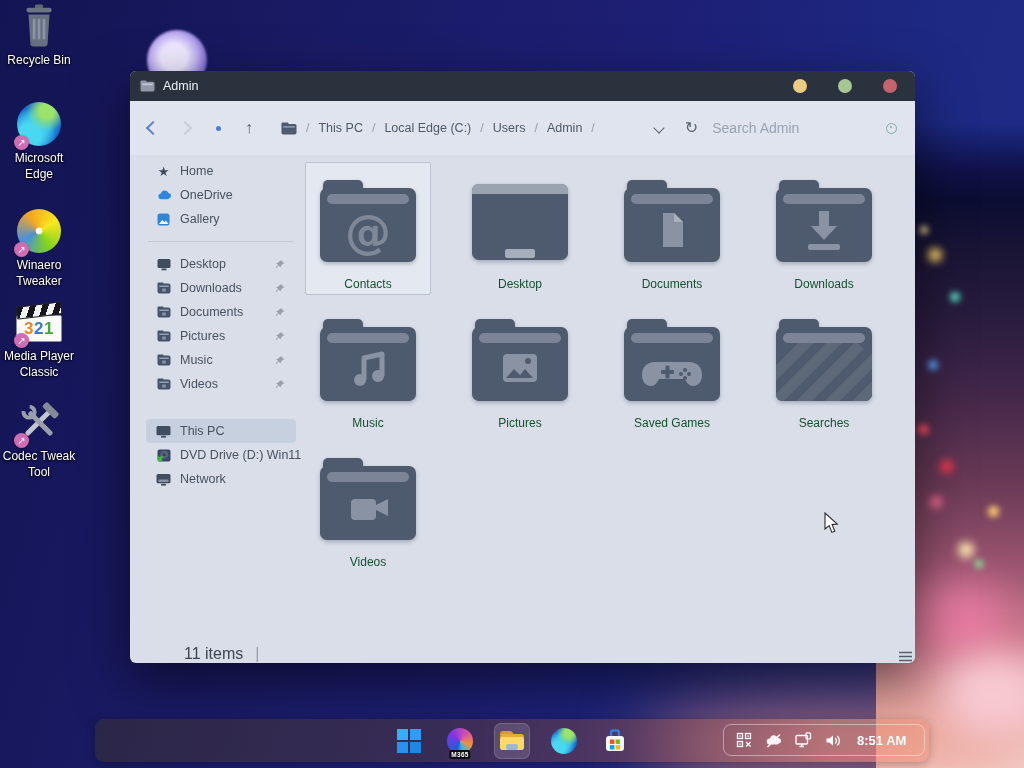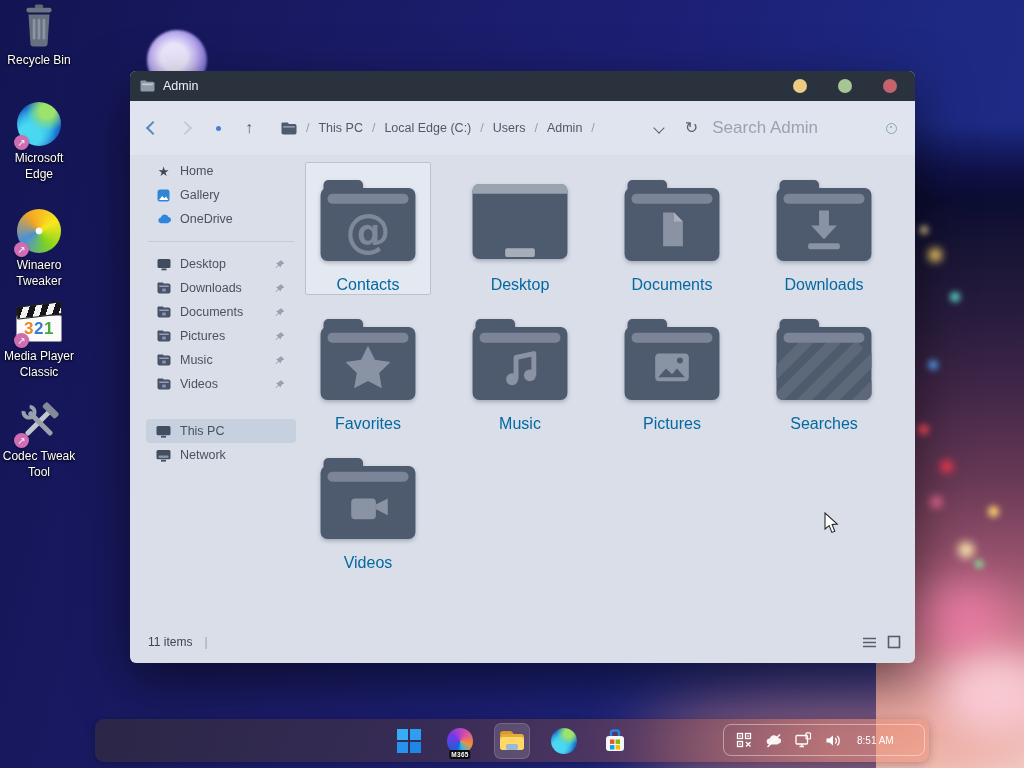--- a/index.html
+++ b/index.html
@@ -56,21 +56,21 @@
   .chev{display:inline-block;width:8px;height:8px;border-left:2px solid currentColor;border-bottom:2px solid currentColor;}
   #nav-back{color:#5b84c6;margin-left:18px;transform:rotate(45deg);}
   #nav-fwd{color:#c6ccd8;margin-left:22px;transform:rotate(-135deg);}
   #nav-dot{width:5px;height:5px;border-radius:50%;background:#4a7fd0;margin-left:26px;}
   #nav-up{color:#565f6d;font-size:16px;margin-left:24px;line-height:1;}
   #crumb-folder{margin-left:28px;}
   #breadcrumb{display:flex;align-items:center;gap:9px;margin-left:9px;color:#4f5a68;}
   .crumb-sep{color:#98a0ac;}
   #addr-chevron{color:#5a6370;width:7px;height:7px;border-width:1.6px;transform:rotate(-45deg);margin-left:60px;}
   #refresh-btn{color:#5a6370;font-size:16px;margin-left:22px;line-height:1;}
-  #search-input{border:none;background:transparent;outline:none;font-size:17px;color:#15803d;
+  #search-input{border:none;background:transparent;outline:none;font-size:14px;color:#15803d;
     width:150px;margin-left:12px;font-family:"Liberation Sans",sans-serif;}
   #search-input::placeholder{color:#9aa3b1;opacity:1;}
   #search-dot{width:9px;height:9px;border:1.5px solid #86ac9f;border-radius:50%;margin-left:auto;margin-right:18px;position:relative;}
   #search-dot::after{content:"";position:absolute;left:2.5px;top:2.5px;width:2px;height:2px;border-radius:50%;background:#86ac9f;}
 
   
   #sidebar{position:absolute;left:16px;top:88px;width:150px;}
   .srow{display:flex;align-items:center;height:24px;padding:0 10px 0 10px;border-radius:4px;
     font-size:12.5px;color:#49525f;}
   .srow .sic{width:15px;height:14px;flex:0 0 15px;display:flex;align-items:center;justify-content:center;}
@@ -81,43 +81,43 @@
   .sgap{height:23px;}
   .star-ch{font-size:13px;color:#3f4857;line-height:1;}
 
   
   #grid{position:absolute;left:175px;top:91px;display:grid;
     grid-template-columns:repeat(4,126px);column-gap:26px;row-gap:6px;}
   .cell{width:126px;height:133px;display:flex;flex-direction:column;align-items:center;
     padding-top:15px;box-sizing:border-box;border:1px solid transparent;border-radius:2px;}
   .cell.sel{background:rgba(240,244,250,.5);border:1px solid #bcc3d0;}
   .ficon{width:100px;height:86px;filter:drop-shadow(0 2px 2px rgba(40,50,70,.3));}
-  .flabel{margin-top:13px;font-size:16px;color:#0369a1;}
-
-  
-  #statusbar{position:absolute;left:0;bottom:0;width:100%;height:28px;display:flex;align-items:flex-start;
-    font-size:12px;color:#3e4652;}
+  .flabel{margin-top:13px;font-size:12px;color:#14532d;}
+
+  
+  #statusbar{position:absolute;left:0;bottom:0;width:100%;height:28px;display:flex;align-items:flex-end;
+    font-size:16px;color:#3e4652;padding-left:36px;}
   #status-count{margin-left:18px;}
   #status-sep{margin-left:12px;color:#9aa1ad;}
   #status-views{margin-left:auto;margin-right:14px;display:flex;gap:10px;align-items:center;}
 
   
   #taskbar{position:absolute;left:95px;top:719px;width:834px;height:43px;border-radius:9px;
     background:linear-gradient(90deg,rgba(48,42,66,.8) 0%,rgba(66,50,74,.7) 40%,rgba(120,70,84,.58) 65%,rgba(228,136,116,.55) 88%,rgba(238,150,126,.55) 100%);
     box-shadow:0 2px 10px rgba(0,0,0,.25);}
   #tb-center{position:absolute;left:50%;top:50%;transform:translate(-50%,-50%);display:flex;gap:17px;align-items:center;}
   .tb-app{width:34px;height:34px;display:flex;align-items:center;justify-content:center;position:relative;border-radius:7px;}
   .tb-app.active{background:rgba(255,255,255,.14);border:1px solid rgba(255,255,255,.15);}
   .m365-chip{position:absolute;left:50%;bottom:-1px;transform:translateX(-50%);background:#0d0d0f;color:#fff;
     font-size:6.5px;font-weight:bold;padding:1px 2px;border-radius:2px;letter-spacing:.3px;}
   .tb-orb{width:26px;height:26px;border-radius:50%;}
   .copilot-orb{background:conic-gradient(from 200deg,#1b5fd8,#7a35e8 30%,#d64fa8 55%,#f09137 75%,#35b5e8 90%,#1b5fd8);}
   #tray{position:absolute;right:4px;top:5px;height:32px;width:202px;border:1px solid rgba(255,255,255,.42);
     border-radius:8px;display:flex;align-items:center;gap:13px;padding:0 12px;box-sizing:border-box;}
-  #tray-time{color:#fff;font-size:10px;margin-left:2px;white-space:nowrap;}
+  #tray-time{color:#fff;font-size:13px;margin-left:2px;white-space:nowrap;font-weight:bold;}
 
   
   #cursor{position:absolute;left:824px;top:512px;}
 </style>
 </head>
 <body>
 
 <div id="wallpaper">
   <div id="moon"></div>
   <div id="right-scene"></div>
@@ -241,34 +241,34 @@
     <span id="search-dot"></span>
   </div>
 
   <div id="sidebar">
     <div class="srow">
       <span class="sic star-ch">★</span>
       <span class="slab">Home</span>
     </div>
     <div class="srow">
       <span class="sic">
+          <svg width="14" height="10" viewBox="0 0 14 10">
+        <path d="M3.6,9.3 a2.9,2.9 0 0 1 0.3,-5.7 a4,4 0 0 1 7.6,-0.6 a2.7,2.7 0 0 1 0.5,5.3 q-0.2,1 -1.2,1 z" fill="#2f86e0"></path>
+      </svg>
+        </span>
+      <span class="slab">OneDrive</span>
+    </div>
+    <div class="srow">
+      <span class="sic">
           <svg width="13" height="13" viewBox="0 0 13 13">
         <rect x="0.5" y="0.5" width="12" height="12" rx="2.5" fill="#2f86d6"></rect>
         <path d="M2,11 l3.2,-4 2.2,2.3 1.6,-1.8 2.4,3.5 z" fill="#fff"></path>
       </svg>
         </span>
       <span class="slab">Gallery</span>
-    </div>
-    <div class="srow">
-      <span class="sic">
-          <svg width="14" height="10" viewBox="0 0 14 10">
-        <path d="M3.6,9.3 a2.9,2.9 0 0 1 0.3,-5.7 a4,4 0 0 1 7.6,-0.6 a2.7,2.7 0 0 1 0.5,5.3 q-0.2,1 -1.2,1 z" fill="#2f86e0"></path>
-      </svg>
-        </span>
-      <span class="slab">OneDrive</span>
     </div>
 
     <div class="sdiv"></div>
 
     <div class="srow">
       <span class="sic">
           <svg width="14" height="13" viewBox="0 0 14 13">
         <rect x="0.5" y="1" width="13" height="9" rx="1.5" fill="#3f4b5e"></rect>
             <rect x="4.5" y="10.5" width="5" height="1.8" fill="#3f4b5e"></rect>
       </svg>
@@ -355,20 +355,31 @@
       <span class="sic">
           <svg width="15" height="13" viewBox="0 0 15 13">
         <rect x="0.5" y="1" width="14" height="9.2" rx="1.5" fill="#414d60"></rect>
             <rect x="5" y="10.8" width="5" height="1.8" fill="#414d60"></rect>
       </svg>
         </span>
       <span class="slab">This PC</span>
     </div>
     <div class="srow">
       <span class="sic">
+          <svg width="14" height="13" viewBox="0 0 14 13">
+        <rect x="0.5" y="0.5" width="13" height="12" rx="2" fill="#3a4763"></rect>
+        <circle cx="7.2" cy="5.8" r="4" fill="#55627e"></circle>
+            <circle cx="7.2" cy="5.8" r="1.3" fill="#2e3a52"></circle>
+        <path d="M1,12.5 l5,-1.2 -1.5,-1.5 1.8,-1.8 -1.6,-1.6 -1.8,1.8 -1.5,-1.5 z" fill="#3fbf3f"></path>
+      </svg>
+        </span>
+      <span class="slab">DVD Drive (D:) Win11</span>
+    </div>
+    <div class="srow">
+      <span class="sic">
           <svg width="15" height="13" viewBox="0 0 15 13">
         <rect x="0.5" y="1" width="14" height="9.2" rx="1.5" fill="#414d60"></rect>
         <rect x="2.5" y="6.5" width="10" height="2.5" rx="0.8" fill="#8a93a3"></rect>
         <rect x="5" y="10.8" width="5" height="1.8" fill="#414d60"></rect>
       </svg>
         </span>
       <span class="slab">Network</span>
     </div>
   </div>
 
@@ -408,29 +419,20 @@
       <svg class="ficon" viewBox="0 0 100 86">
         <rect x="5" y="2" width="40" height="18" rx="5" fill="#4e5a6e"></rect>
         <rect x="2" y="10" width="96" height="74" rx="7" fill="#4e5a6e"></rect>
         <rect x="9" y="16" width="82" height="10" rx="5" fill="#7b8597"></rect>
         <path d="M45,33 h10 v15 h8 l-13,14 -13,-14 h8 z" fill="#8a93a3"></path>
         <rect x="34" y="66" width="32" height="6" rx="2" fill="#8a93a3"></rect>
       </svg>
       <div class="flabel">Downloads</div>
     </div>
 
-    <div class="cell">
-      <svg class="ficon" viewBox="0 0 100 86">
-        <rect x="5" y="2" width="40" height="18" rx="5" fill="#4e5a6e"></rect>
-        <rect x="2" y="10" width="96" height="74" rx="7" fill="#4e5a6e"></rect>
-        <rect x="9" y="16" width="82" height="10" rx="5" fill="#7b8597"></rect>
-        <path d="M50,29 l7,14.2 15.7,2.3 -11.4,11.1 2.7,15.6 -14,-7.4 -14,7.4 2.7,-15.6 -11.4,-11.1 15.7,-2.3 z" fill="#8a93a3"></path>
-      </svg>
-      <div class="flabel">Favorites</div>
-    </div>
 
 
     <div class="cell">
       <svg class="ficon" viewBox="0 0 100 86">
         <rect x="5" y="2" width="40" height="18" rx="5" fill="#4e5a6e"></rect>
         <rect x="2" y="10" width="96" height="74" rx="7" fill="#4e5a6e"></rect>
         <rect x="9" y="16" width="82" height="10" rx="5" fill="#7b8597"></rect>
         <path d="M46,63 V41 l18,-4 v22" stroke="#8a93a3" stroke-width="5" fill="none" stroke-linejoin="round"></path>
         <circle cx="42" cy="63" r="6" fill="#8a93a3"></circle>
           <circle cx="60" cy="59" r="6" fill="#8a93a3"></circle>
@@ -443,20 +445,35 @@
         <rect x="5" y="2" width="40" height="18" rx="5" fill="#4e5a6e"></rect>
         <rect x="2" y="10" width="96" height="74" rx="7" fill="#4e5a6e"></rect>
         <rect x="9" y="16" width="82" height="10" rx="5" fill="#7b8597"></rect>
         <rect x="33" y="37" width="34" height="28" rx="4" fill="#8a93a3"></rect>
         <path d="M36,61 l8,-9 6,6 5,-6 8,9 z" fill="#4e5a6e"></path>
         <circle cx="58" cy="44" r="3" fill="#4e5a6e"></circle>
       </svg>
       <div class="flabel">Pictures</div>
     </div>
 
+    <div class="cell">
+      <svg class="ficon" viewBox="0 0 100 86">
+        <rect x="5" y="2" width="40" height="18" rx="5" fill="#4e5a6e"></rect>
+        <rect x="2" y="10" width="96" height="74" rx="7" fill="#4e5a6e"></rect>
+        <rect x="9" y="16" width="82" height="10" rx="5" fill="#7b8597"></rect>
+        <path d="M33,45 h34 c8,0 13,5 13,13 c0,7 -4,11 -9,11 c-4,0 -6,-3 -8,-7 h-26 c-2,4 -4,7 -8,7 c-5,0 -9,-4 -9,-11 c0,-8 5,-13 13,-13 z" fill="#8a93a3"></path>
+        <rect x="39" y="53" width="13" height="4" rx="1" fill="#4e5a6e"></rect>
+        <rect x="43.5" y="48.5" width="4" height="13" rx="1" fill="#4e5a6e"></rect>
+        <circle cx="63" cy="53" r="2" fill="#4e5a6e"></circle>
+          <circle cx="67" cy="57" r="2" fill="#4e5a6e"></circle>
+        <circle cx="63" cy="61" r="2" fill="#4e5a6e"></circle>
+          <circle cx="59" cy="57" r="2" fill="#4e5a6e"></circle>
+      </svg>
+      <div class="flabel">Saved Games</div>
+    </div>
 
     <div class="cell">
       <svg class="ficon" viewBox="0 0 100 86">
         <defs>
             <clipPath id="sstr">
               <rect x="2" y="26" width="96" height="58" rx="6"></rect>
             </clipPath>
           </defs>
         <rect x="5" y="2" width="40" height="18" rx="5" fill="#4e5a6e"></rect>
         <rect x="2" y="10" width="96" height="74" rx="7" fill="#4e5a6e"></rect>

